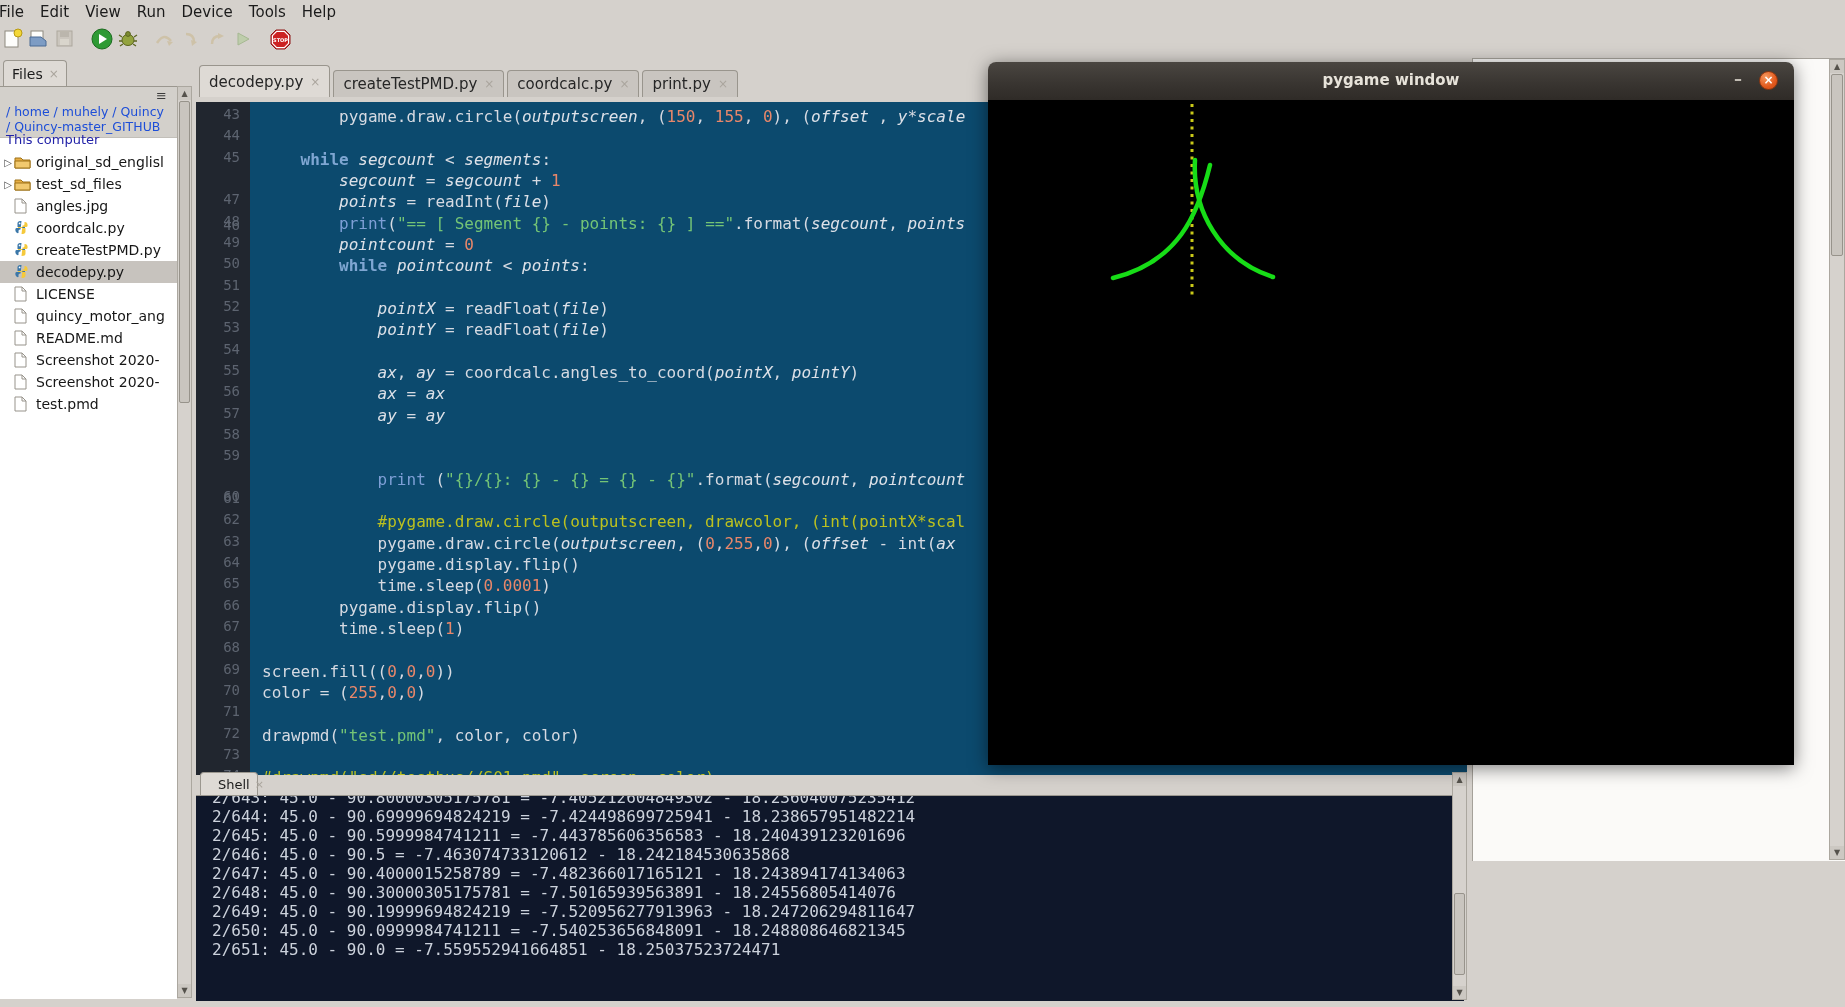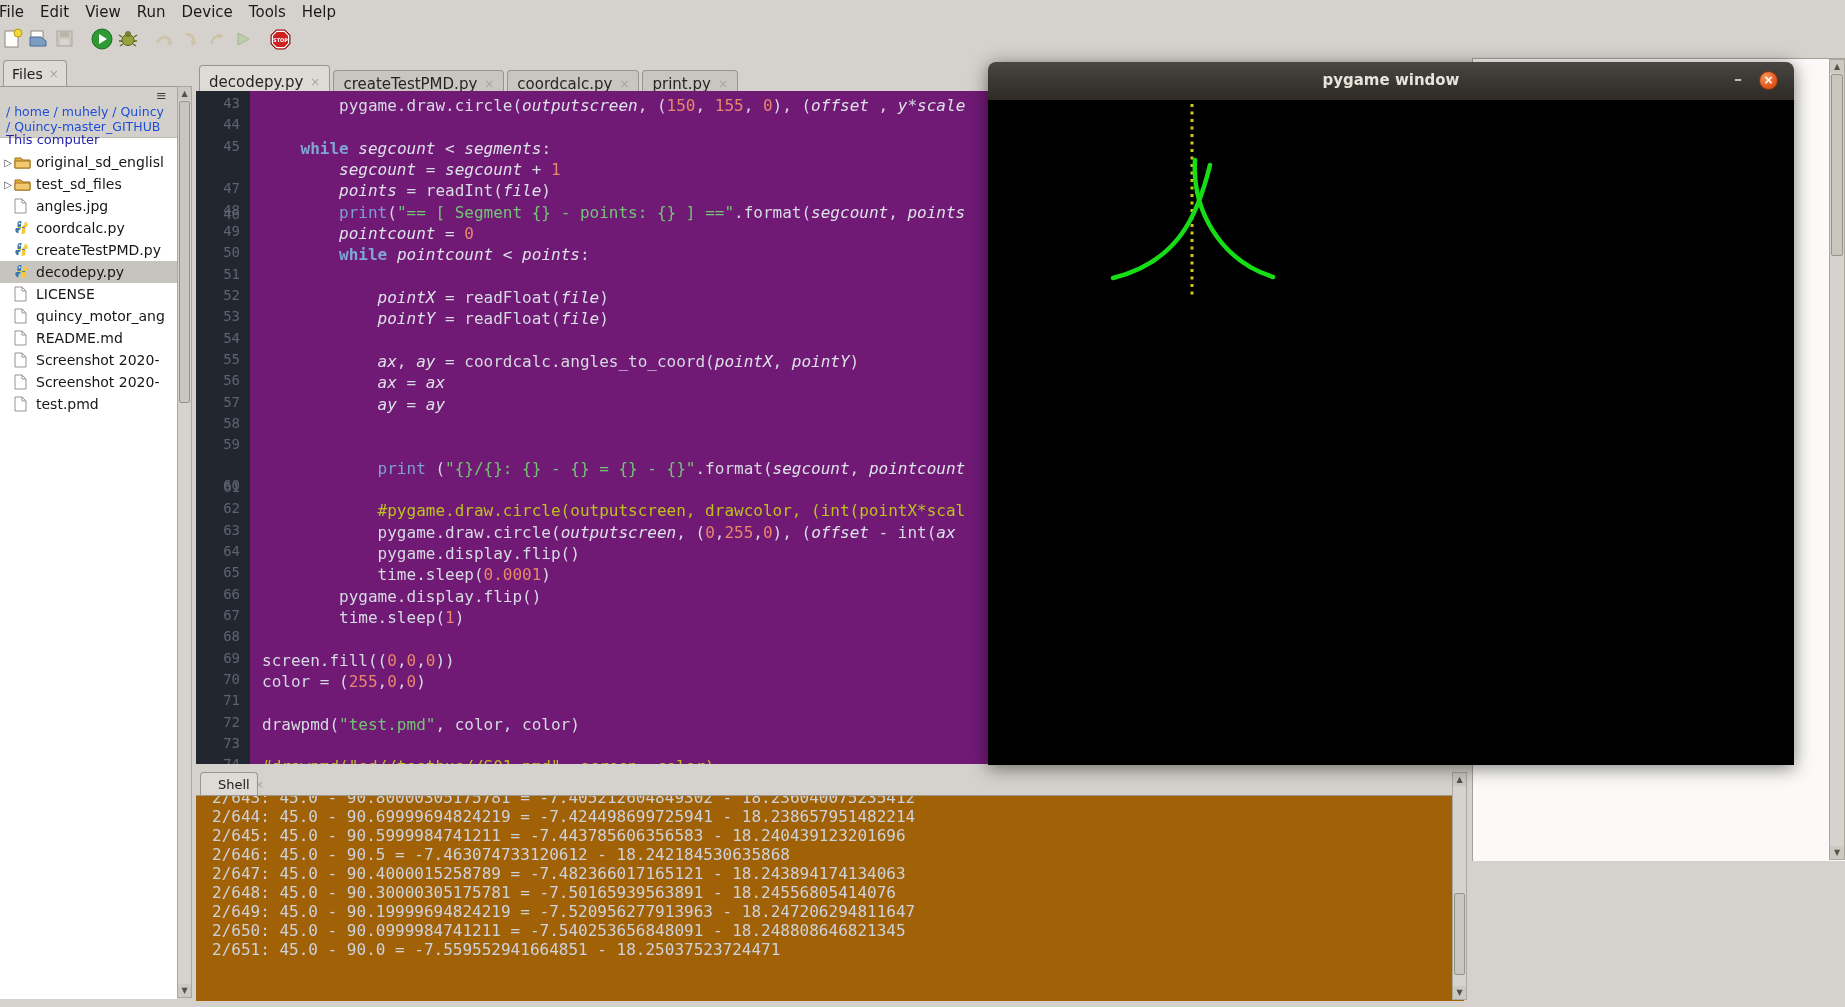--- a/index.html
+++ b/index.html
@@ -31,37 +31,37 @@
   
   .sb-v{position:absolute;background:#d6d2cd;border:1px solid #aba79f;box-sizing:border-box;}
   .sb-arrow{position:absolute;left:0;width:100%;height:13px;font-size:8px;color:#55524c;text-align:center;line-height:13px;background:#ccc8c2;}
   .sb-thumb{position:absolute;left:1px;right:1px;background:#c9c5bf;border:1px solid #97938b;border-radius:2px;}
 
   
   #editor-tabs{position:absolute;left:196px;top:58px;width:1271px;height:39px;display:flex;align-items:flex-end;}
   .ed-tab{height:26px;background:#c9c5c0;border:1px solid #99958d;border-bottom:none;border-radius:4px 4px 0 0;margin-left:3px;display:flex;align-items:center;padding:0 9px;font-size:15px;color:#262626;}
   .ed-tab.active{height:31px;background:#dedad5;}
   .ed-tab .closex{margin-left:7px;color:#aaa59d;font-size:12px;}
-  #editor{position:absolute;left:196px;top:91px;width:1271px;height:673px;background:#701a75;overflow:hidden;}
+  #editor{position:absolute;left:196px;top:102px;width:1271px;height:673px;background:#0c4a6e;overflow:hidden;}
   #gutter{position:absolute;left:0;top:0;width:54px;height:673px;background:#21262f;}
   .ln{position:absolute;right:10px;height:21px;font:14px "DejaVu Sans Mono","Liberation Mono",monospace;color:#5d6470;text-align:right;}
   #code{position:absolute;left:54px;top:0;right:0;bottom:0;overflow:hidden;}
   .cl{position:absolute;left:12px;height:21px;white-space:pre;font:16px/21px "DejaVu Sans Mono","Liberation Mono",monospace;}
   .seg-sp{color:#d6dae2;}
   .seg-sk{color:#7fa6d2;font-weight:bold;}
   .seg-sf{color:#7e9fd6;}
   .seg-sv{color:#dde1e8;font-style:italic;}
   .seg-sn{color:#e8876a;}
   .seg-ss{color:#74c476;}
   .seg-sc{color:#bcc11f;}
 
   
   #shell-tab{position:absolute;left:200px;top:772px;width:58px;height:23px;background:#dedad5;border:1px solid #9b978f;border-bottom:none;border-radius:4px 4px 0 0;font-size:13px;color:#1b1b1b;display:flex;align-items:center;padding:0 17px;box-sizing:border-box;}
   #shell-tab .closex{margin-left:5px;color:#aaa59d;font-size:11px;}
-  #shell{position:absolute;left:196px;top:795px;width:1268px;height:205px;background:#a16207;border-top:1px solid #9b978f;overflow:hidden;}
+  #shell{position:absolute;left:196px;top:795px;width:1268px;height:205px;background:#0f172a;border-top:1px solid #9b978f;overflow:hidden;}
   #shell-lines{margin-top:-8px;padding-left:16px;}
   .sh-line{white-space:pre;font:16px/19px "DejaVu Sans Mono","Liberation Mono",monospace;color:#ccd2dc;}
 
   
   #right-panel{position:absolute;left:1472px;top:58px;width:373px;height:802px;background:#fbfaf8;border-left:1px solid #a5a19a;border-top:1px solid #a5a19a;}
 
   
   #pygame-win{position:absolute;left:988px;top:62px;width:806px;height:703px;border-radius:8px 8px 0 0;box-shadow:0 3px 18px rgba(0,0,0,.5);}
   #pygame-titlebar{position:absolute;left:0;top:0;width:806px;height:38px;border-radius:8px 8px 0 0;background:linear-gradient(#4a4641,#383430 60%,#2f2b27);border-bottom:1px solid #201d1a;}
   #pygame-title{position:absolute;left:0;top:9px;width:100%;text-align:center;font-size:15px;font-weight:bold;color:#e7e3da;}

